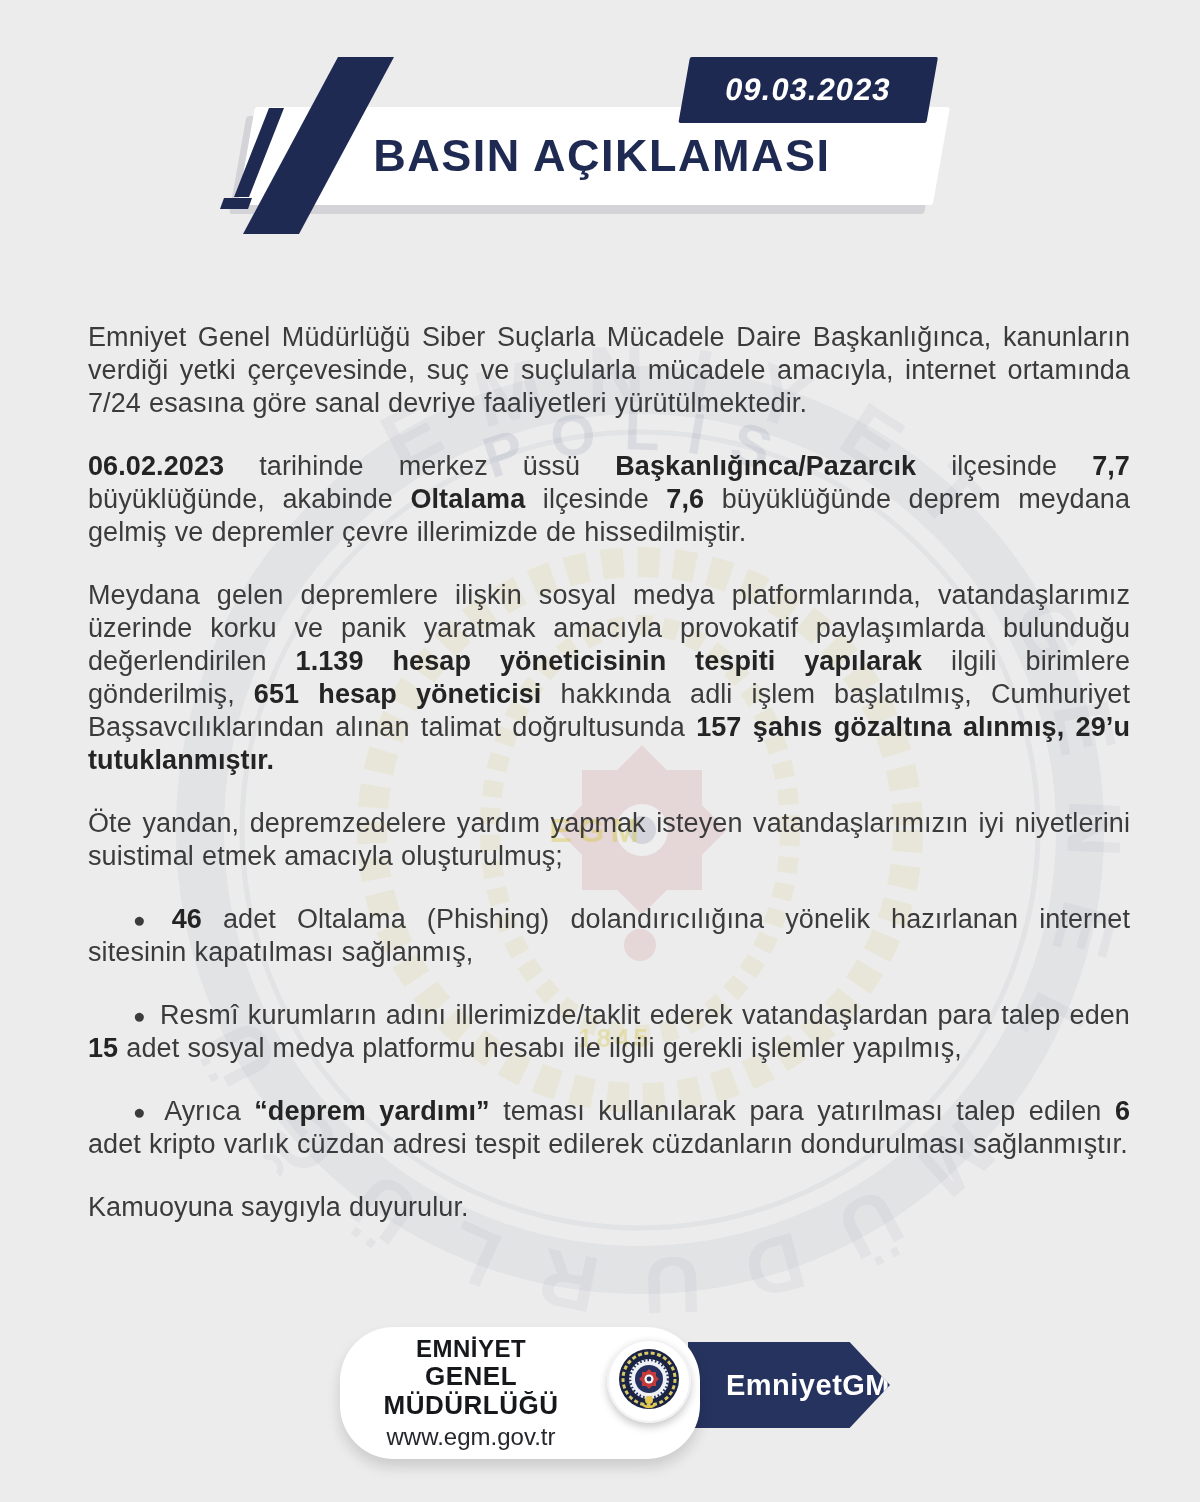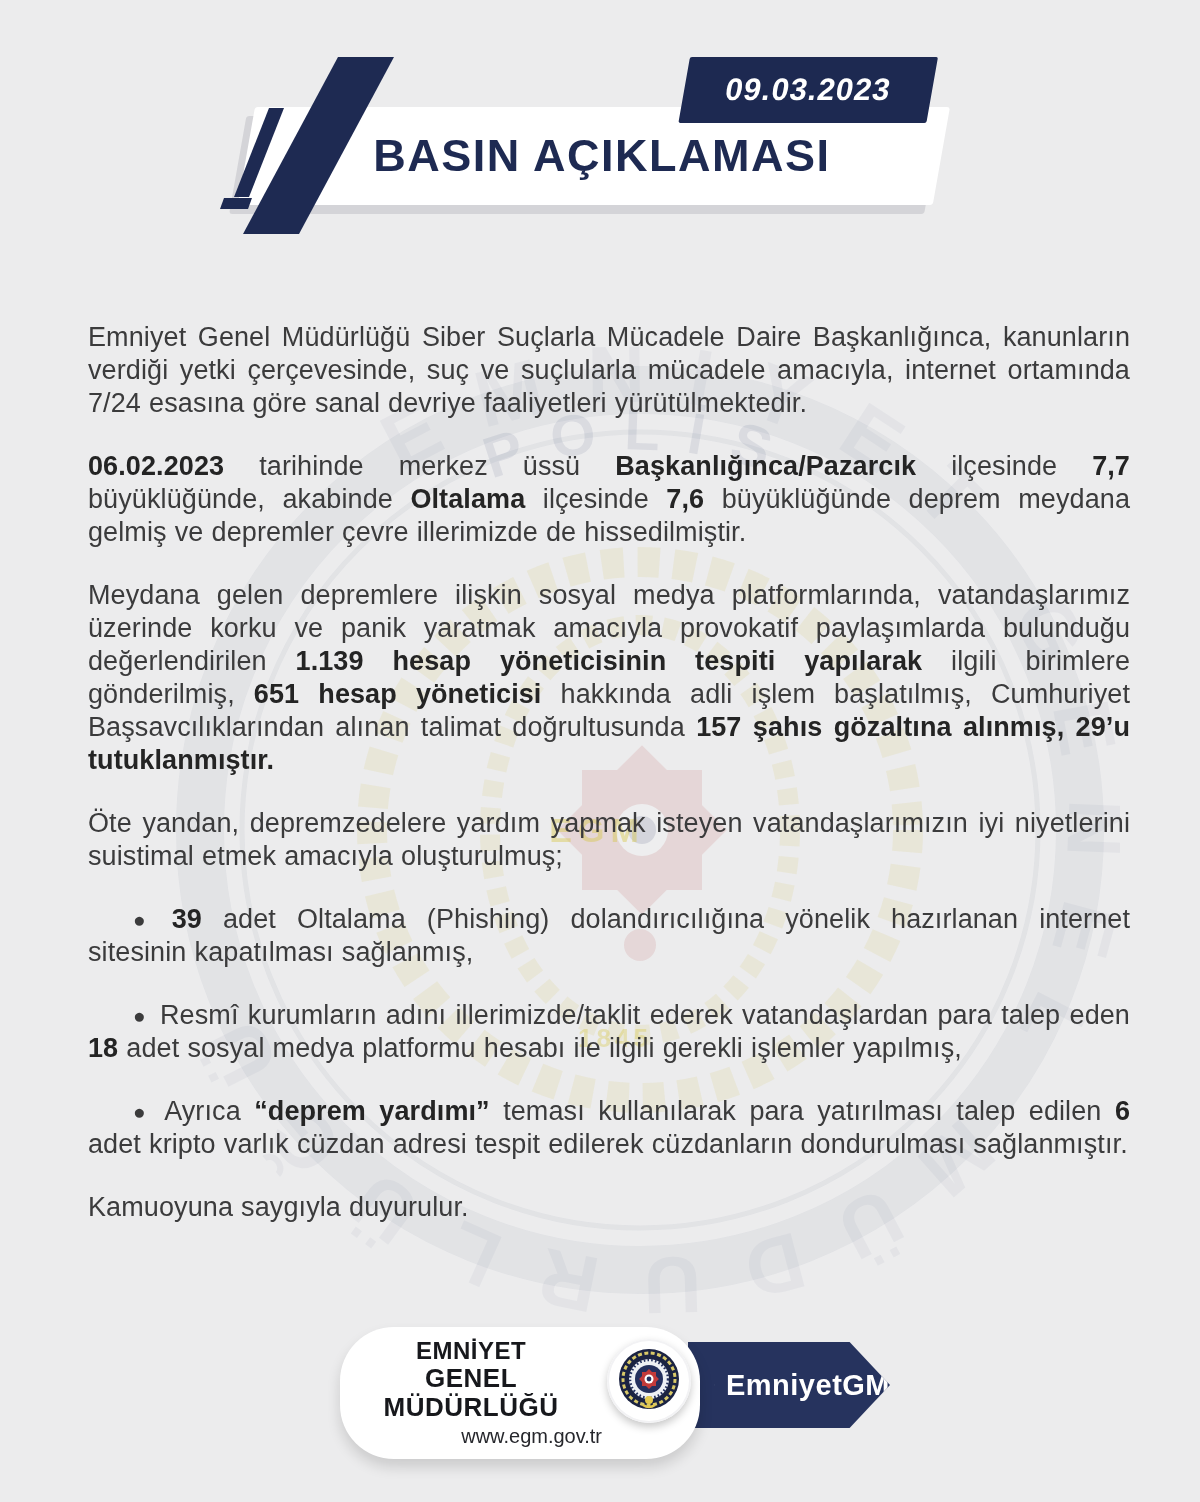--- a/index.html
+++ b/index.html
@@ -55,21 +55,21 @@
   #org-pill{
     left:340px;top:1327px;width:360px;height:132px;background:#ffffff;border-radius:54px;z-index:6;
     box-shadow:0 8px 14px rgba(0,0,0,0.14);
     display:flex;align-items:center;
   }
   #org-pill .org-names{
     width:262px;text-align:center;color:#17181c;
   }
   .org-line1{font-size:24px;font-weight:700;letter-spacing:0.5px;line-height:26px;}
   .org-line2{font-size:26px;font-weight:700;letter-spacing:0.5px;line-height:29px;}
-  .org-site{font-size:20px;font-weight:500;color:#26272c;margin-top:3px;text-align:right;}
+  .org-site{font-size:24px;font-weight:500;color:#26272c;margin-top:3px;}
   #emblem-circle{
     position:absolute;left:267px;top:12px;width:84px;height:84px;border-radius:50%;
     background:#ffffff;box-shadow:0 4px 9px rgba(0,0,0,0.22), inset 0 0 0 2px #f2f2f4;
     display:flex;align-items:center;justify-content:center;
   }
 </style>
 </head>
 <body>
 
 <svg id="watermark" class="layer" viewBox="0 0 960 970" aria-hidden="true">
@@ -110,22 +110,22 @@
     <polygon points="64,63 79,63 44,152 29,152" fill="#1e2a52"></polygon>
     <polygon points="19,153 47,153 43,164 15,164" fill="#1e2a52"></polygon>
   </svg>
 </header>
 
 <main id="body-text" class="layer">
     <p class="para"><span>Emniyet Genel Müdürlüğü Siber Suçlarla Mücadele Daire Başkanlığınca, kanunların verdiği yetki çerçevesinde, suç ve suçlularla mücadele amacıyla, internet ortamında 7/24 esasına göre sanal devriye faaliyetleri yürütülmektedir.</span></p>
     <p class="para"><b>06.02.2023</b><span> tarihinde merkez üssü </span><b>Başkanlığınca/Pazarcık</b><span> ilçesinde </span><b>7,7</b><span> büyüklüğünde, akabinde </span><b>Oltalama</b><span> ilçesinde </span><b>7,6</b><span> büyüklüğünde deprem meydana gelmiş ve depremler çevre illerimizde de hissedilmiştir.</span></p>
     <p class="para"><span>Meydana gelen depremlere ilişkin sosyal medya platformlarında, vatandaşlarımız üzerinde korku ve panik yaratmak amacıyla provokatif paylaşımlarda bulunduğu değerlendirilen </span><b>1.139 hesap yöneticisinin tespiti yapılarak</b><span> ilgili birimlere gönderilmiş, </span><b>651 hesap yöneticisi</b><span> hakkında adli işlem başlatılmış, Cumhuriyet Başsavcılıklarından alınan talimat doğrultusunda </span><b>157 şahıs gözaltına alınmış, 29’u tutuklanmıştır.</b></p>
     <p class="para"><span>Öte yandan, depremzedelere yardım yapmak isteyen vatandaşlarımızın iyi niyetlerini suistimal etmek amacıyla oluşturulmuş;</span></p>
-    <p class="para bullet"><span class="marker">●</span><b>39</b><span> adet Oltalama (Phishing) dolandırıcılığına yönelik hazırlanan internet sitesinin kapatılması sağlanmış,</span></p>
-    <p class="para bullet"><span class="marker">●</span><span>Resmî kurumların adını illerimizde/taklit ederek vatandaşlardan para talep eden </span><b>18</b><span> adet sosyal medya platformu hesabı ile ilgili gerekli işlemler yapılmış,</span></p>
+    <p class="para bullet"><span class="marker">●</span><b>46</b><span> adet Oltalama (Phishing) dolandırıcılığına yönelik hazırlanan internet sitesinin kapatılması sağlanmış,</span></p>
+    <p class="para bullet"><span class="marker">●</span><span>Resmî kurumların adını illerimizde/taklit ederek vatandaşlardan para talep eden </span><b>15</b><span> adet sosyal medya platformu hesabı ile ilgili gerekli işlemler yapılmış,</span></p>
     <p class="para bullet"><span class="marker">●</span><span>Ayrıca </span><b>“deprem yardımı”</b><span> teması kullanılarak para yatırılması talep edilen </span><b>6</b><span> adet kripto varlık cüzdan adresi tespit edilerek cüzdanların dondurulması sağlanmıştır.</span></p>
     <p class="para"><span>Kamuoyuna saygıyla duyurulur.</span></p>
   </main>
 
 <footer>
   <div id="social-banner" class="layer">
     <svg width="50" height="46" viewBox="0 0 50 46" aria-hidden="true">
       <polygon points="3,6 30,6 46,23 30,40 3,40" fill="none" stroke="#ffffff" stroke-width="3"></polygon>
       <text x="18" y="32" text-anchor="middle" font-size="25" font-weight="bold" fill="#ffffff">@</text>
     </svg>

